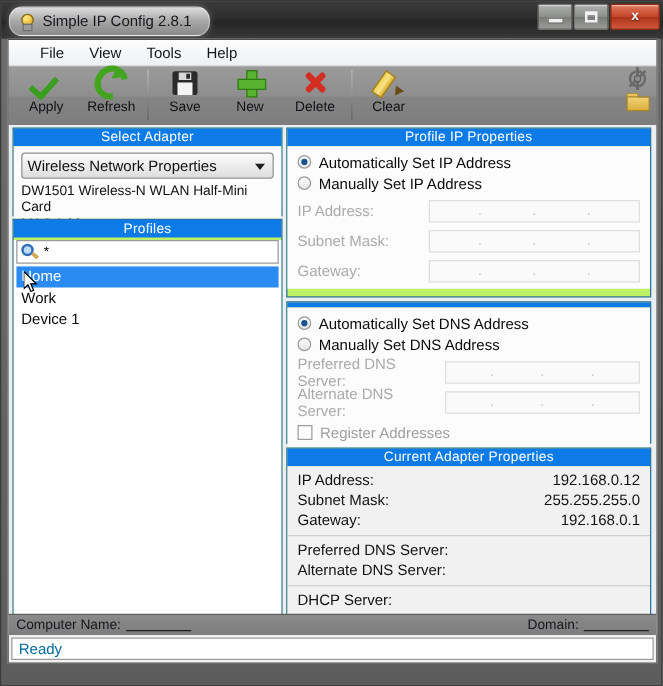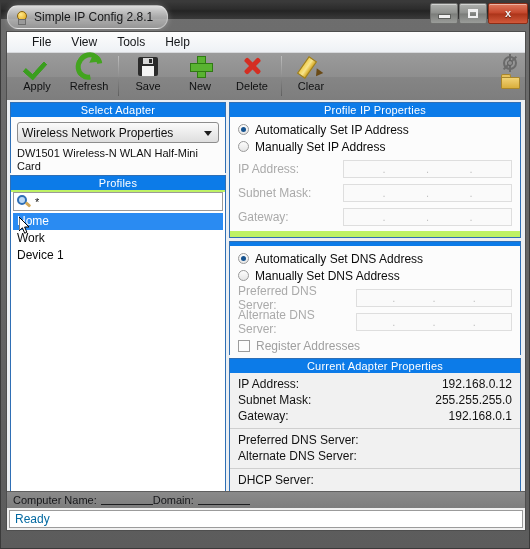--- a/index.html
+++ b/index.html
@@ -10,21 +10,21 @@
     background:#6b6b6b;
   }
   .window{
     position:absolute;left:0;top:0;width:530px;height:549px;
     box-sizing:border-box;
     background:linear-gradient(180deg,#6e6e6e 0%,#5c5c5c 100%);
     border:1px solid #3a3a3a;
   }
   
   .titlebar{
-    position:absolute;left:0;top:0;width:530px;height:18px;
+    position:absolute;left:0;top:0;width:530px;height:30px;
     background:linear-gradient(180deg,#3b3b3b 0%,#2c2c2c 45%,#242424 55%,#3a3a3a 100%);
   }
   .title-glass{
     position:absolute;left:6px;top:4px;height:22px;
     padding:0 14px 0 6px;
     display:flex;align-items:center;gap:6px;
     border-radius:11px;
     background:linear-gradient(180deg,rgba(235,235,235,.92) 0%,rgba(190,190,190,.85) 50%,rgba(160,160,160,.8) 100%);
     border:1px solid rgba(255,255,255,.35);
     box-shadow:0 0 6px rgba(255,255,255,.25);
@@ -195,21 +195,21 @@
   .cap-group{background:#f1f1f1;}
   .cap-block{padding:3px 8px 4px 8px;border-bottom:1px solid #cfcfcf;}
   .cap-block:last-child{border-bottom:0;}
   .cap-row{display:flex;justify-content:space-between;height:16px;line-height:16px;font-size:12px;color:#121212;}
   .cap-val{color:#121212;}
   
   .bottombar{
     position:absolute;left:0;bottom:22px;width:518px;height:17px;
     background:linear-gradient(180deg,#8a8a8a,#7d7d7d);
     border-top:1px solid #5f5f5f;
-    display:flex;align-items:center;
+    display:flex;align-items:center;justify-content:space-between;
     padding:0 6px;box-sizing:border-box;
   }
   .bb-item{display:flex;align-items:center;gap:4px;font-size:11px;color:#16171a;}
   .bb-fill{display:inline-block;width:52px;border-bottom:1px solid #1d1e20;height:9px;}
   .statusbar{
     position:absolute;left:2px;bottom:2px;width:514px;height:18px;
     background:#ffffff;border:1px solid #9b9b9b;box-sizing:border-box;
     display:flex;align-items:center;padding-left:5px;
     font-size:12px;color:#0369a1;
   }

